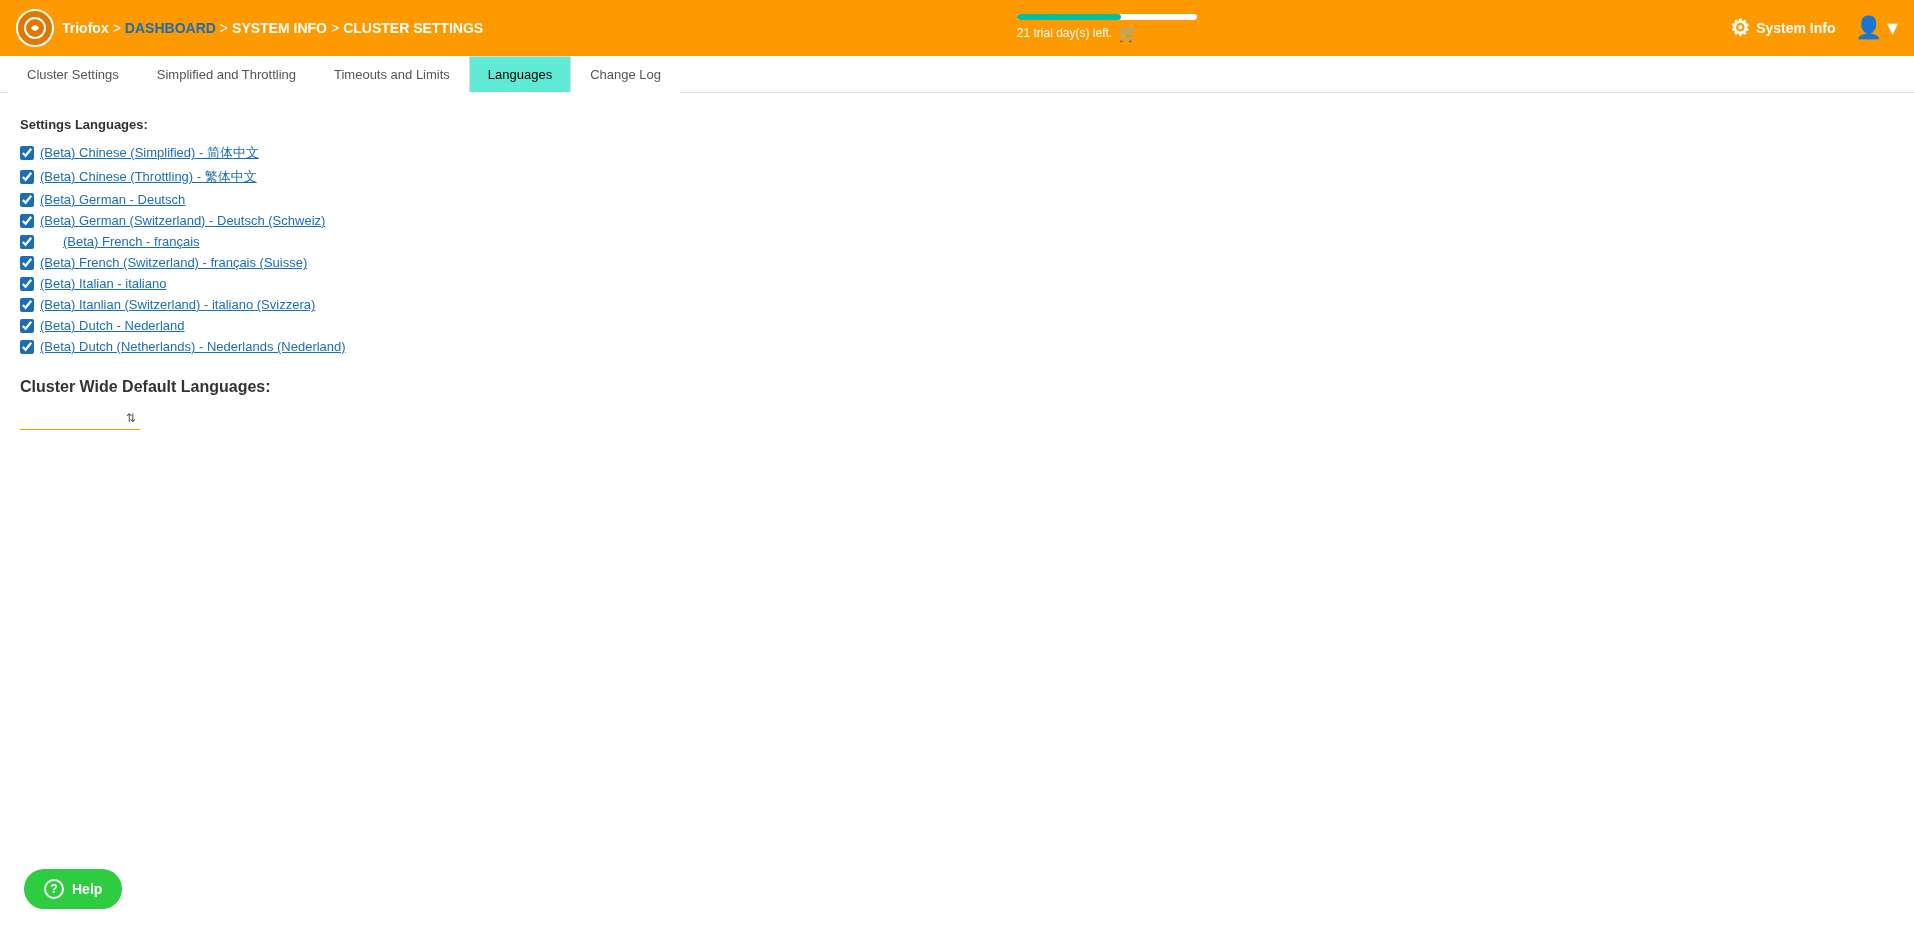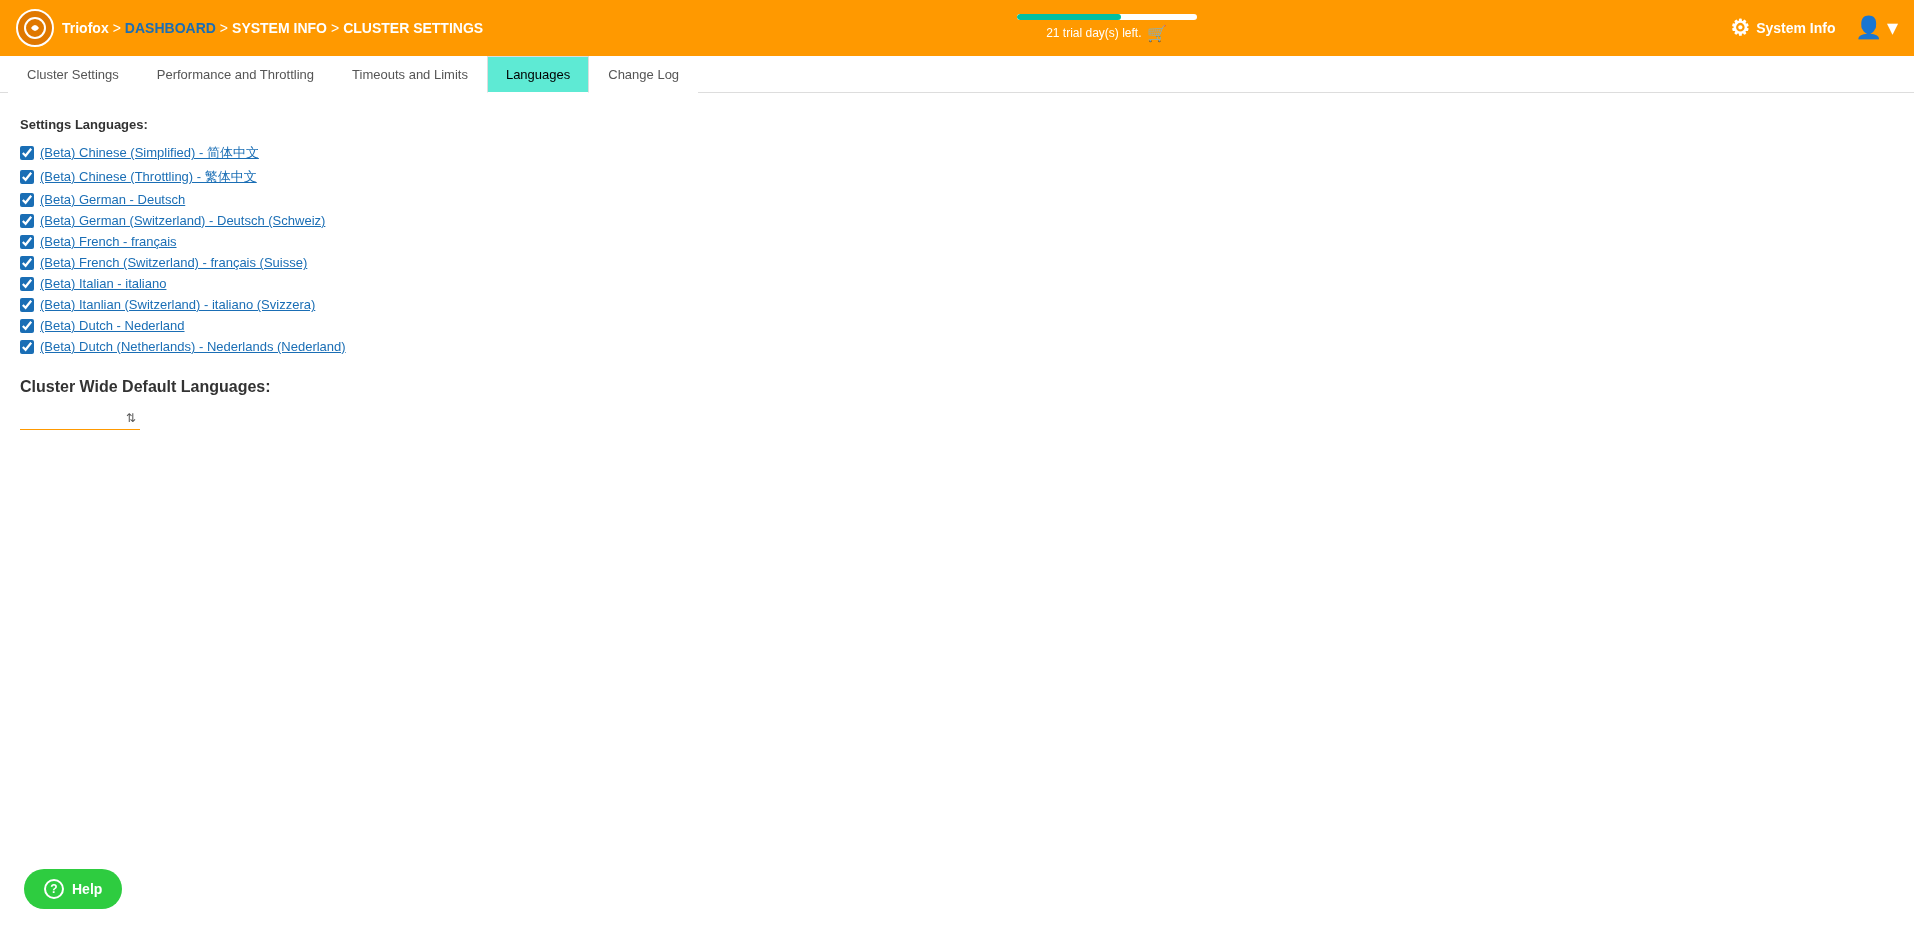--- a/index.html
+++ b/index.html
@@ -236,21 +236,21 @@
       <span class="breadcrumb-triofox">Triofox</span>
       <span class="breadcrumb-sep">&gt;</span>
       <span class="breadcrumb-link">DASHBOARD</span>
       <span class="breadcrumb-sep">&gt;</span>
       <span class="breadcrumb-static">SYSTEM INFO</span>
       <span class="breadcrumb-sep">&gt;</span>
       <span class="breadcrumb-static">CLUSTER SETTINGS</span>
     </div>
   </div>
 
-  <div style="display:flex; flex-direction:column; align-items:center; gap:2px;">
+  <div style="display:flex; flex-direction:column; align-items:flex-start; gap:2px;">
     <div class="trial-progress">
       <div class="trial-progress-fill"></div>
     </div>
     <div class="trial-text">
       <span>21 trial day(s) left.</span>
       <span class="cart-icon">🛒</span>
     </div>
   </div>
 
   <div class="header-right">
@@ -260,21 +260,21 @@
     </div>
     <div class="user-icon">
       <span>👤</span>
       <span>▾</span>
     </div>
   </div>
 </div>
 
 <div class="tabs-bar" id="tabs-container">
 <div class="tab">Cluster Settings</div>
-    <div class="tab">Performance and Throttling</div>
+    <div class="tab">Simplified and Throttling</div>
     <div class="tab">Timeouts and Limits</div>
     <div class="tab active">Languages</div>
     <div class="tab">Change Log</div>
   </div>
 
 <div class="main-content">
   <div class="section-label">Settings Languages:</div>
   <div id="languages-list">
       <div class="checkbox-item">
         <input type="checkbox" checked="" style="">
@@ -287,21 +287,21 @@
       <div class="checkbox-item">
         <input type="checkbox" checked="" style="">
         <label style="cursor: pointer;">(Beta) German - Deutsch</label>
       </div>
       <div class="checkbox-item">
         <input type="checkbox" checked="" style="">
         <label style="cursor: pointer;">(Beta) German (Switzerland) - Deutsch (Schweiz)</label>
       </div>
       <div class="checkbox-item">
         <input type="checkbox" checked="" style="">
-        <label style="cursor: pointer;">(Beta) French - français</label>
+        <label style="cursor: pointer; margin-left: 23px;">(Beta) French - français</label>
       </div>
       <div class="checkbox-item">
         <input type="checkbox" checked="" style="">
         <label style="cursor: pointer;">(Beta) French (Switzerland) - français (Suisse)</label>
       </div>
       <div class="checkbox-item">
         <input type="checkbox" checked="" style="">
         <label style="cursor: pointer;">(Beta) Italian - italiano</label>
       </div>
       <div class="checkbox-item">

